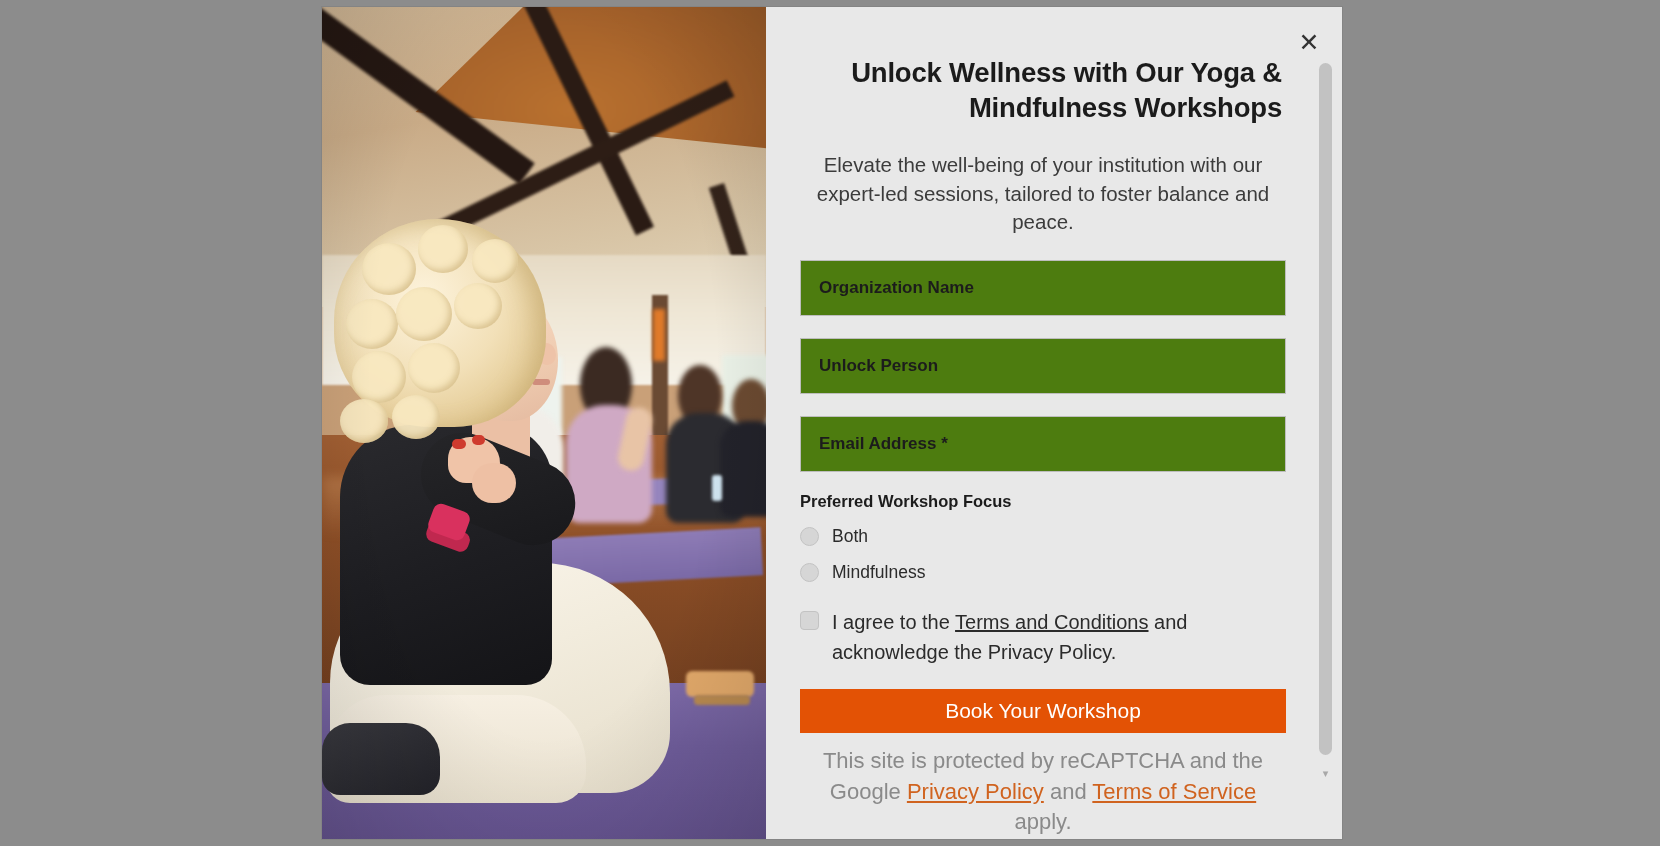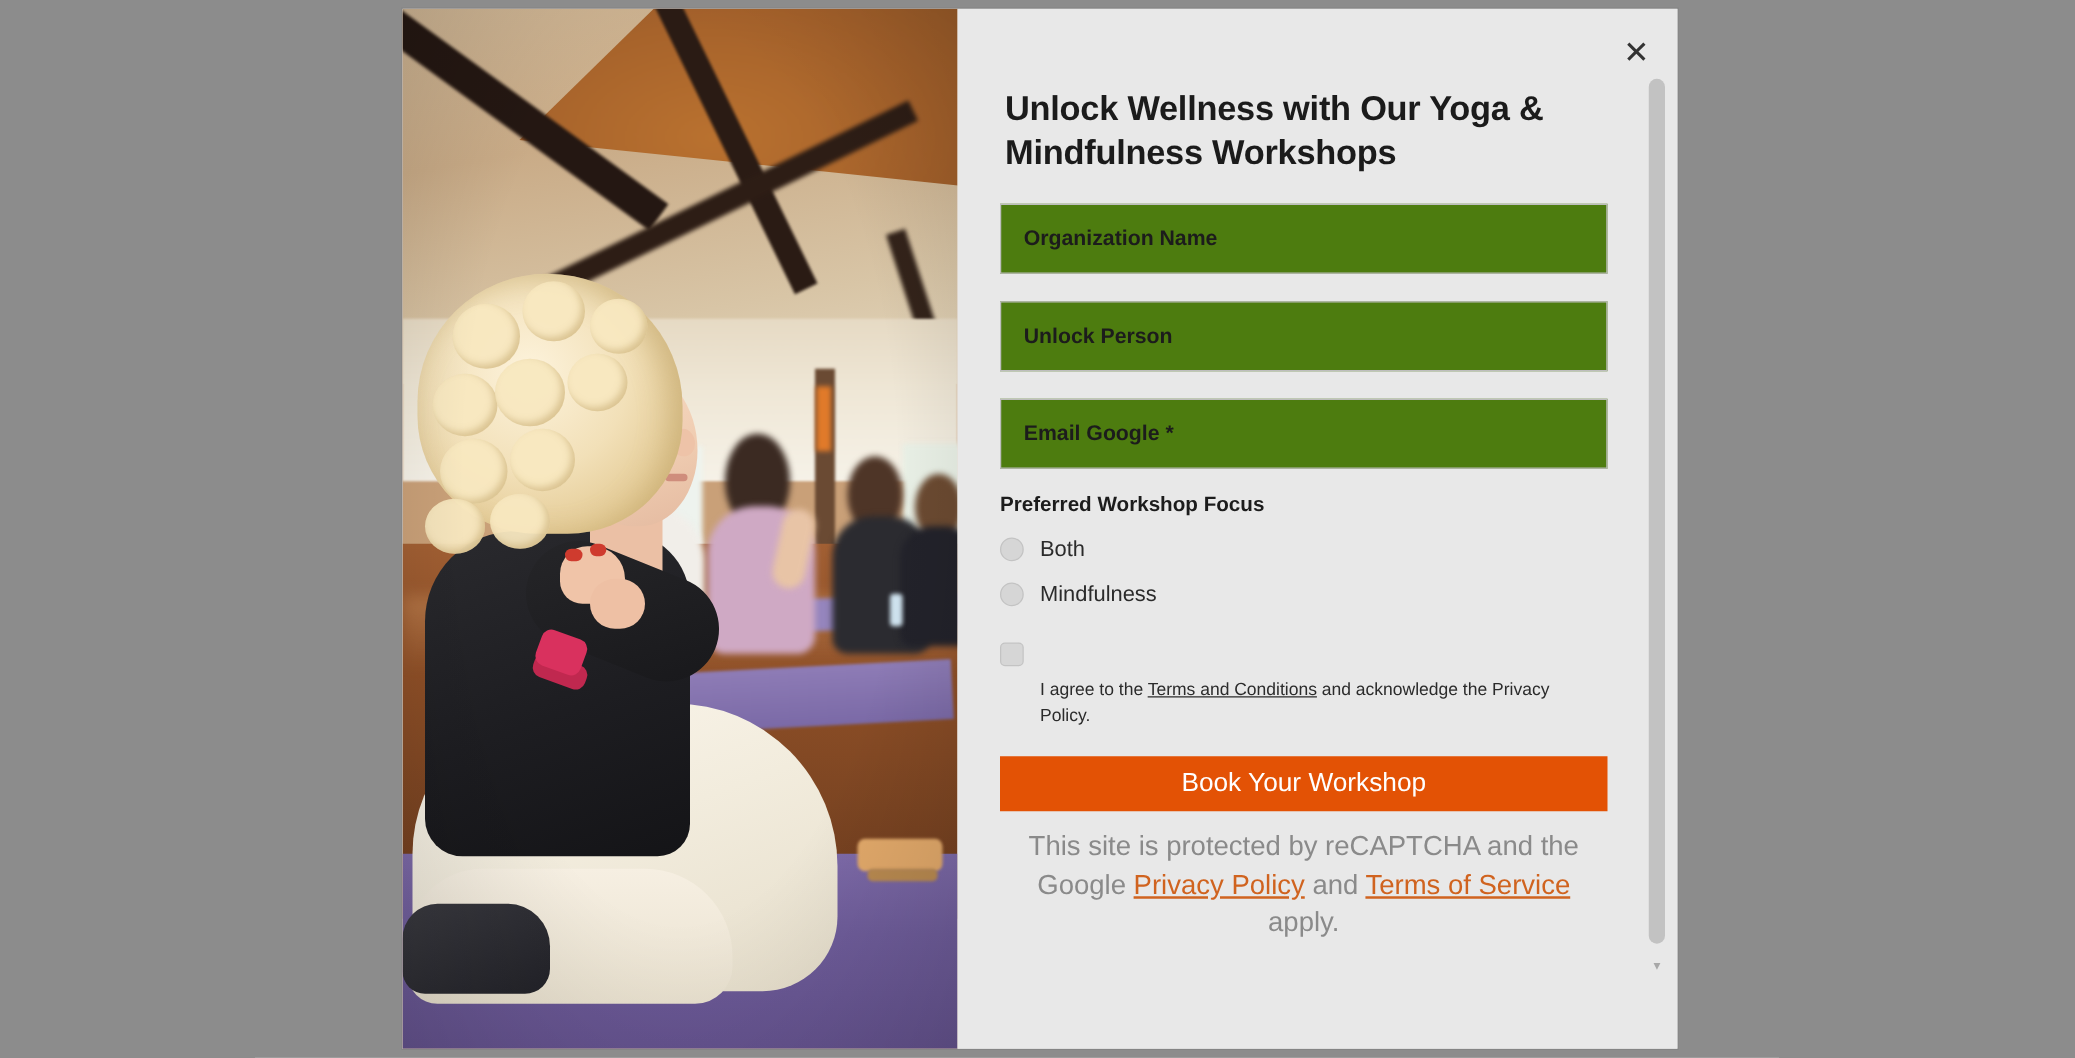--- a/index.html
+++ b/index.html
@@ -198,22 +198,22 @@
     width: 34px; height: 34px;
     display: flex; align-items: center; justify-content: center;
     font-size: 25px; line-height: 1;
     color: #333;
     cursor: pointer;
     font-family: "Liberation Sans", sans-serif;
     z-index: 5;
   }
 
   #headline {
-    margin: 28px 0 0 0;
-    text-align: left;
+    margin: 14px 0 0 0;
+    text-align: right;
     font-size: 27.5px;
     line-height: 1.28;
     font-weight: bold;
     color: #1b1b1b;
     letter-spacing: -0.2px;
     padding: 0 4px;
   }
 
   #subhead {
     margin: 26px 0 0 0;
@@ -275,25 +275,24 @@
   }
   .check-box {
     width: 19px; height: 19px;
     border-radius: 4px;
     background: #d6d6d6;
     border: 1px solid #c3c3c3;
     flex: 0 0 19px;
     margin-top: 4px;
   }
   #terms-text {
-    font-size: 14px;
+    font-size: 20px;
     line-height: 1.5;
     color: #2b2b2b;
     max-width: 430px;
-    margin-top: 31px;
   }
   #terms-text .lnk { text-decoration: underline; color: #2b2b2b; cursor: pointer; }
 
   #submit-btn {
     margin-top: 22px;
     width: 100%;
     height: 44px;
     background: #e35205;
     border: none;
     color: #fff;
@@ -412,31 +411,32 @@
 
       <div id="close-btn">✕</div>
 
       <div id="scrollbar">
         <div id="scroll-thumb"></div>
         <div id="scroll-arrow">▾</div>
       </div>
 
       <h1 id="headline">Unlock Wellness with Our Yoga &amp; Mindfulness Workshops</h1>
 
+      <p id="subhead">Elevate the well-being of your institution with our expert-led sessions, tailored to foster balance and peace.</p>
 
       <div class="field" id="field-org">
         <span class="field-text">Organization Name</span>
       </div>
 
       <div class="field">
         <span class="field-text">Unlock Person</span>
       </div>
 
       <div class="field">
-        <span class="field-text">Email Google *</span>
+        <span class="field-text">Email Address *</span>
       </div>
 
       <div id="focus-label">Preferred Workshop Focus</div>
 
 
       <div class="radio-row">
         <span class="radio-dot"></span>
         <span class="radio-label">Both</span>
       </div>
 

